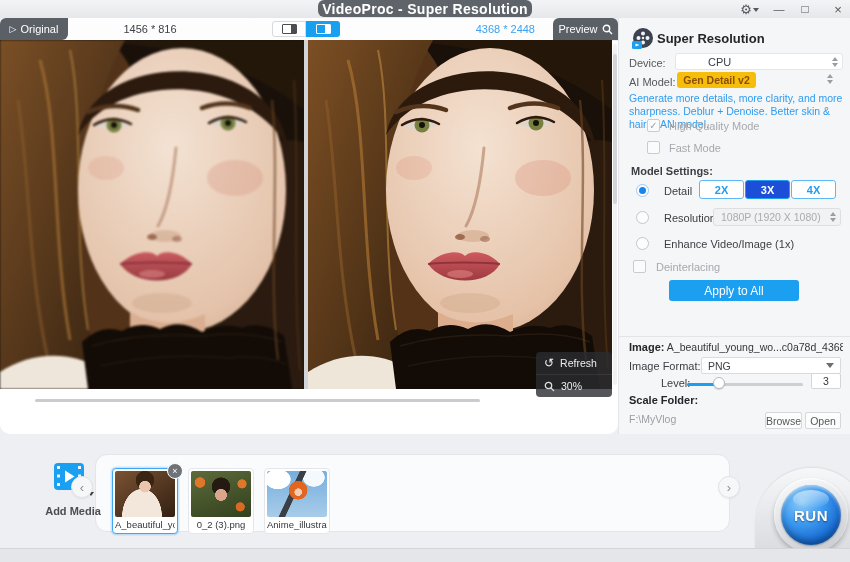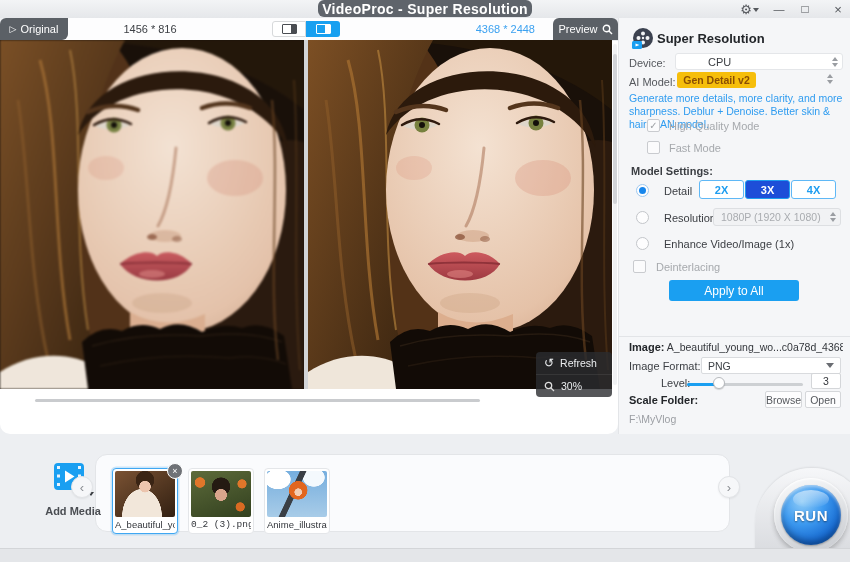--- a/index.html
+++ b/index.html
@@ -71,34 +71,34 @@
   .apply-btn{left:50px;top:262px;width:130px;height:21px;background:#1a9ff1;border:none;border-radius:3px;color:#fff;font-size:12px;font-family:inherit;}
   .sb-div{left:0;top:318px;width:232px;height:1px;background:#e2e4e7;}
   .out-line{left:10px;top:323px;width:214px;white-space:nowrap;overflow:hidden;font-size:10.5px;color:#33363b;}
   .out-line b{color:#23262a;font-size:11px;}
   .ddl{background:#fff;border:1px solid #d9dbde;border-radius:2px;box-sizing:border-box;display:flex;align-items:center;padding-left:6px;font-size:10.5px;color:#3c4045;}
   .dd-caret{margin-left:auto;margin-right:6px;width:0;height:0;border-left:4px solid transparent;border-right:4px solid transparent;border-top:5px solid #6a6d72;}
   .track{left:68px;top:365px;width:116px;height:3px;background:#cdd0d3;border-radius:2px;}
   .track-fill{left:0;top:0;width:32px;height:3px;background:#1a9ff1;border-radius:2px;}
   .knob{left:94px;top:359px;width:12px;height:12px;border-radius:50%;background:#fff;border:1px solid #b7babe;box-sizing:border-box;box-shadow:0 1px 1px rgba(0,0,0,.15);}
   .val-box{left:192px;top:355px;width:30px;height:16px;background:#fff;border:1px solid #d4d6d9;border-radius:2px;display:flex;align-items:center;justify-content:center;font-size:10.5px;color:#33363b;box-sizing:border-box;}
-  .mini-btn{height:17px;background:#fdfdfe;border:1px solid #d5d7da;border-radius:2px;color:#55585d;font-size:10.5px;font-family:inherit;display:flex;align-items:center;justify-content:center;box-sizing:border-box;padding:0 8px;}
+  .mini-btn{height:17px;background:#fdfdfe;border:1px solid #d5d7da;border-radius:2px;color:#55585d;font-size:10.5px;font-family:inherit;display:flex;align-items:center;justify-content:center;box-sizing:border-box;padding:0 8px;margin-top:21px;}
   .path-txt{left:10px;top:395px;color:#9b9ea3;font-size:10.5px;}
 
   
   .media-panel{left:95px;top:454px;width:635px;height:78px;background:#fafbfd;border:1px solid #e3e5e8;border-radius:12px;box-sizing:border-box;}
   .addmedia{left:40px;top:462px;width:66px;text-align:center;}
   .add-label{margin-top:3px;font-size:11px;font-weight:bold;color:#4a4d52;}
   .navbtn{width:22px;height:22px;border-radius:50%;background:#f6f7f9;border:1px solid #e2e4e7;box-sizing:border-box;
           display:flex;align-items:center;justify-content:center;color:#8b8e93;font-size:13px;box-shadow:0 1px 2px rgba(0,0,0,.06);}
   .nav-left{left:71px;top:476px;}
   .nav-right{left:718px;top:476px;}
   .thumb{top:468px;width:66px;height:66px;background:#fff;border:1px solid #e4e6e9;border-radius:4px;box-sizing:border-box;padding:2px;}
   .thumb.sel{border:1.5px solid #3fa7f2;box-shadow:0 0 0 1.5px rgba(63,167,242,.25);}
-  .t1{left:112px;} .t2{left:188px;font-family:Liberation Mono, monospace;} .t3{left:264px;}
+  .t1{left:112px;} .t2{left:188px;} .t3{left:264px;}
   .thumb-img{width:60px;height:46px;border-radius:2px;}
   .thumb-cap{margin-top:2px;font-size:9.5px;color:#33363b;text-align:center;white-space:nowrap;overflow:hidden;width:60px;}
   .thumb-x{position:absolute;right:-6px;top:-6px;width:14px;height:14px;border-radius:50%;background:#6f7277;border:1.5px solid #fff;
            color:#fff;font-size:9px;display:flex;align-items:center;justify-content:center;box-sizing:content-box;}
   .mini1{background:
      radial-gradient(circle at 50% 34%, #ecc5ae 0 13%, rgba(0,0,0,0) 14%),
      radial-gradient(circle at 50% 20%, #3a2414 0 19%, rgba(0,0,0,0) 20%),
      radial-gradient(ellipse at 45% 98%, #f2e7da 0 42%, rgba(0,0,0,0) 43%),
      linear-gradient(145deg,#7a5233,#322012);}
   .mini2{background:

